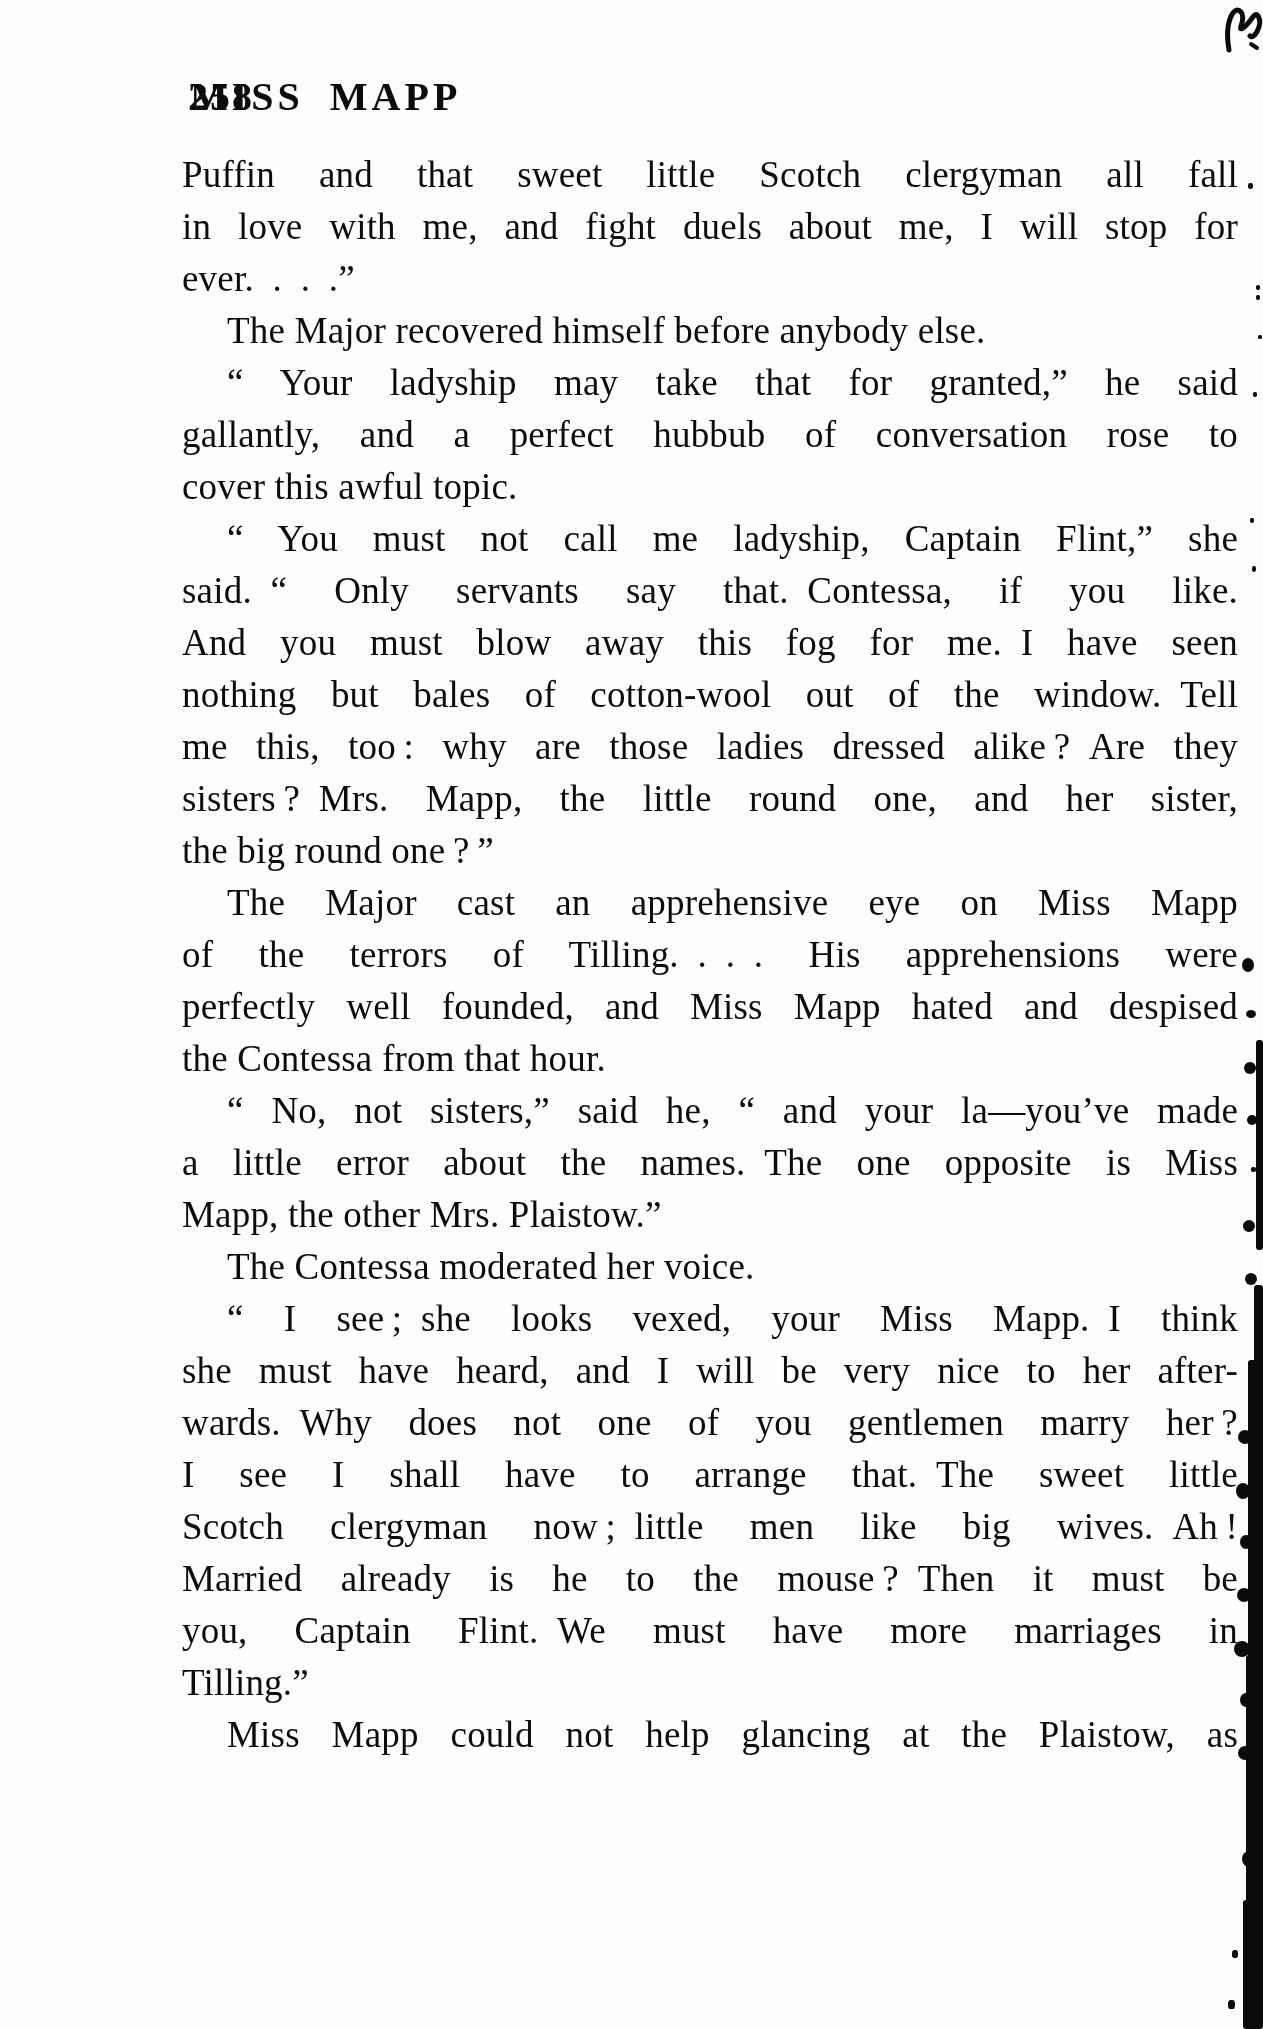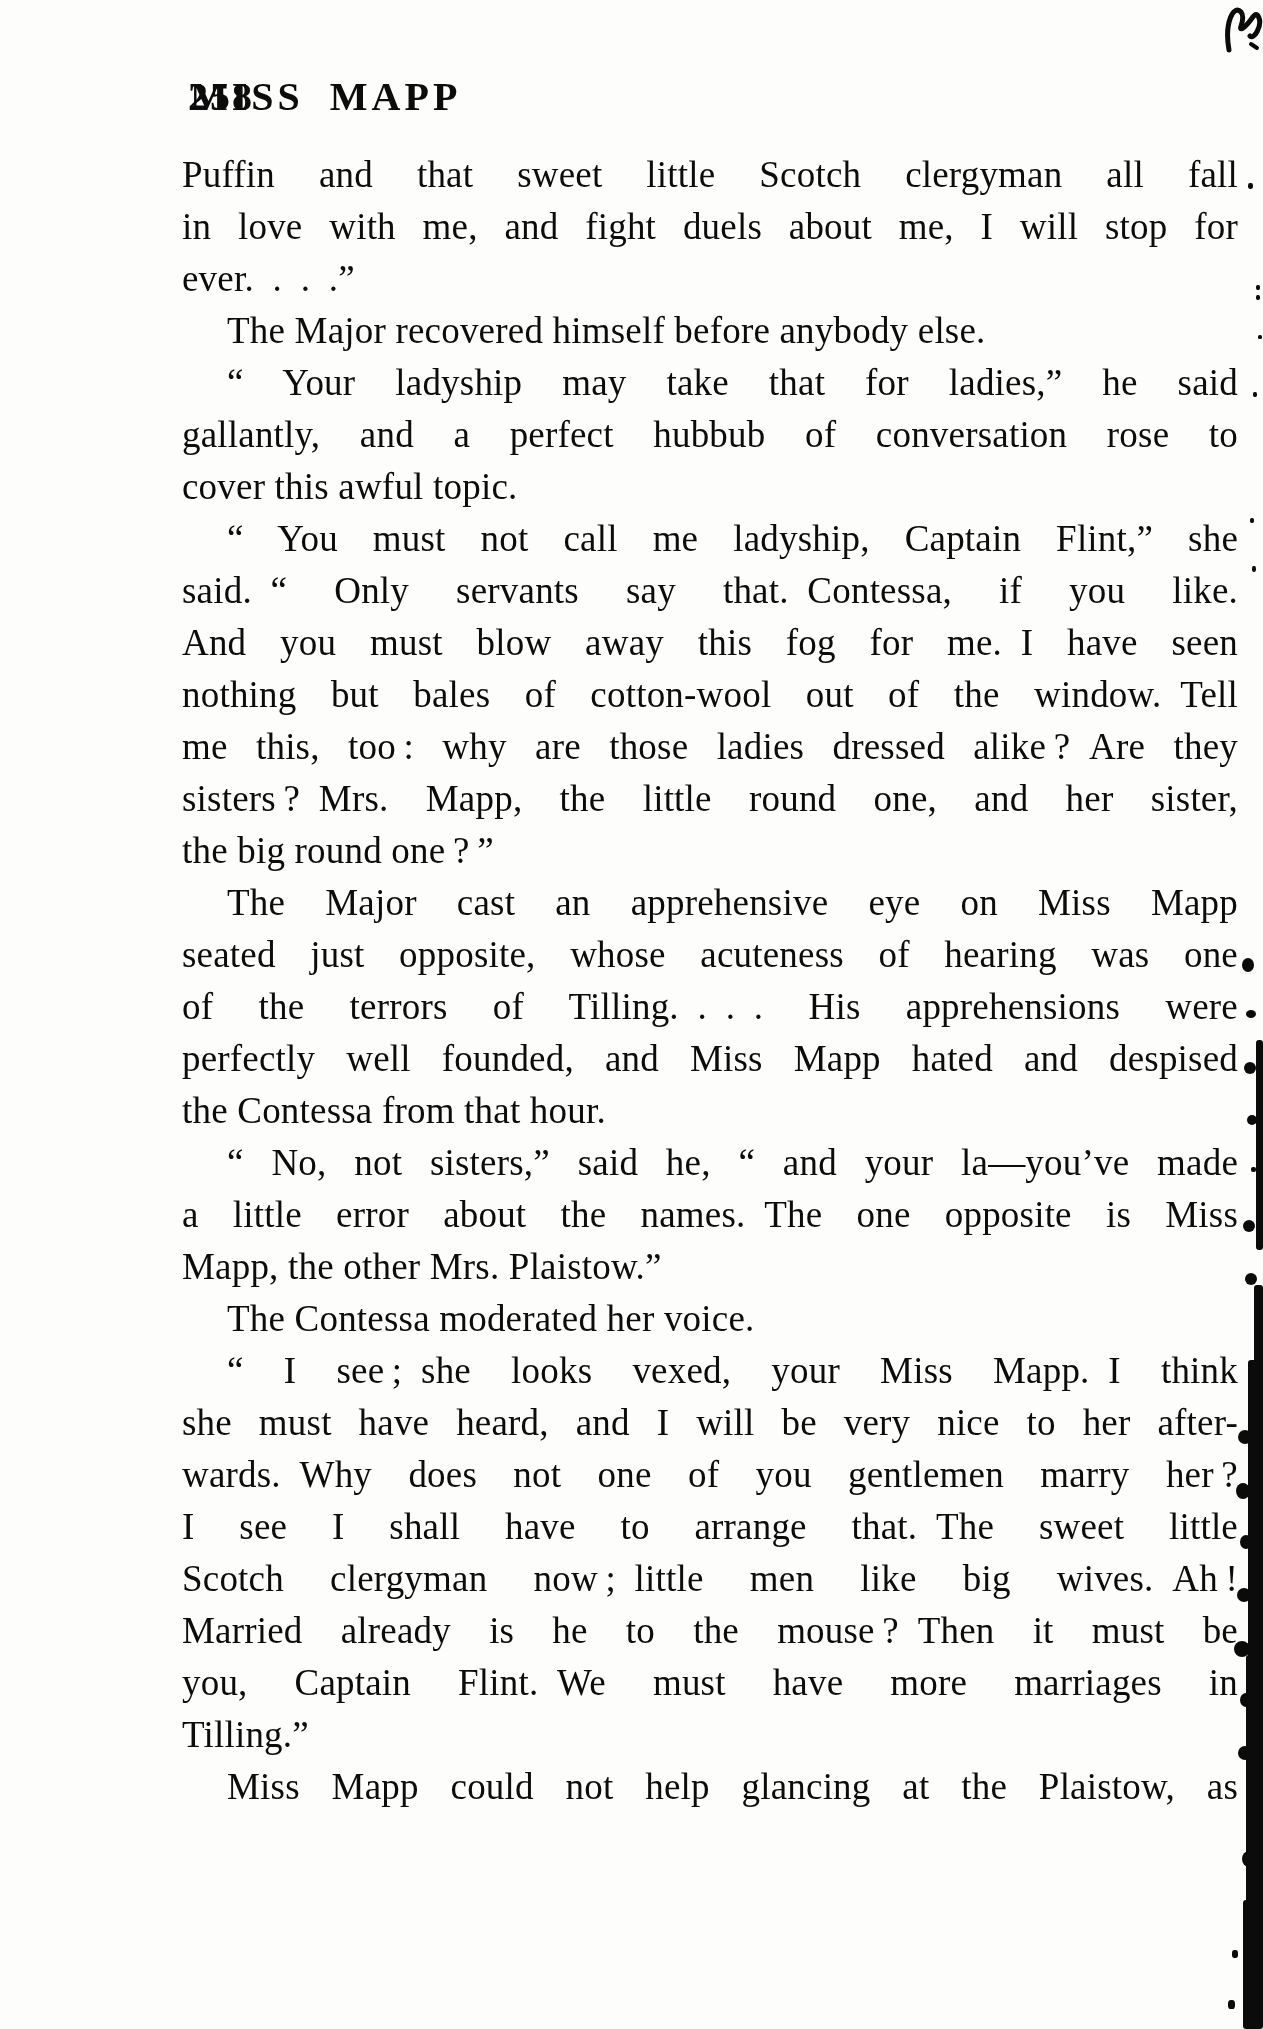--- a/index.html
+++ b/index.html
@@ -50,32 +50,31 @@
   <div class="header">
     <span class="page-number">258</span>
     <span class="running-title">MISS MAPP</span>
   </div>
 
   <div class="text-block" id="text-block">
       <div class="line j">Puffin and that sweet little Scotch clergyman all fall</div>
       <div class="line j">in love with me, and fight duels about me, I will stop for</div>
       <div class="line">ever. . . .”</div>
       <div class="line indent">The Major recovered himself before anybody else.</div>
-      <div class="line indent j">“ Your ladyship may take that for ladies,” he said</div>
+      <div class="line indent j">“ Your ladyship may take that for granted,” he said</div>
       <div class="line j">gallantly, and a perfect hubbub of conversation rose to</div>
       <div class="line">cover this awful topic.</div>
       <div class="line indent j">“ You must not call me ladyship, Captain Flint,” she</div>
       <div class="line j">said. “ Only servants say that. Contessa, if you like.</div>
       <div class="line j">And you must blow away this fog for me. I have seen</div>
       <div class="line j">nothing but bales of cotton-wool out of the window. Tell</div>
       <div class="line j">me this, too : why are those ladies dressed alike ? Are they</div>
       <div class="line j">sisters ? Mrs. Mapp, the little round one, and her sister,</div>
       <div class="line">the big round one ? ”</div>
       <div class="line indent j">The Major cast an apprehensive eye on Miss Mapp</div>
-      <div class="line j">seated just opposite, whose acuteness of hearing was one</div>
       <div class="line j">of the terrors of Tilling. . . . His apprehensions were</div>
       <div class="line j">perfectly well founded, and Miss Mapp hated and despised</div>
       <div class="line">the Contessa from that hour.</div>
       <div class="line indent j">“ No, not sisters,” said he, “ and your la—you’ve made</div>
       <div class="line j">a little error about the names. The one opposite is Miss</div>
       <div class="line">Mapp, the other Mrs. Plaistow.”</div>
       <div class="line indent">The Contessa moderated her voice.</div>
       <div class="line indent j">“ I see ; she looks vexed, your Miss Mapp. I think</div>
       <div class="line j">she must have heard, and I will be very nice to her after-</div>
       <div class="line j">wards. Why does not one of you gentlemen marry her ?</div>

